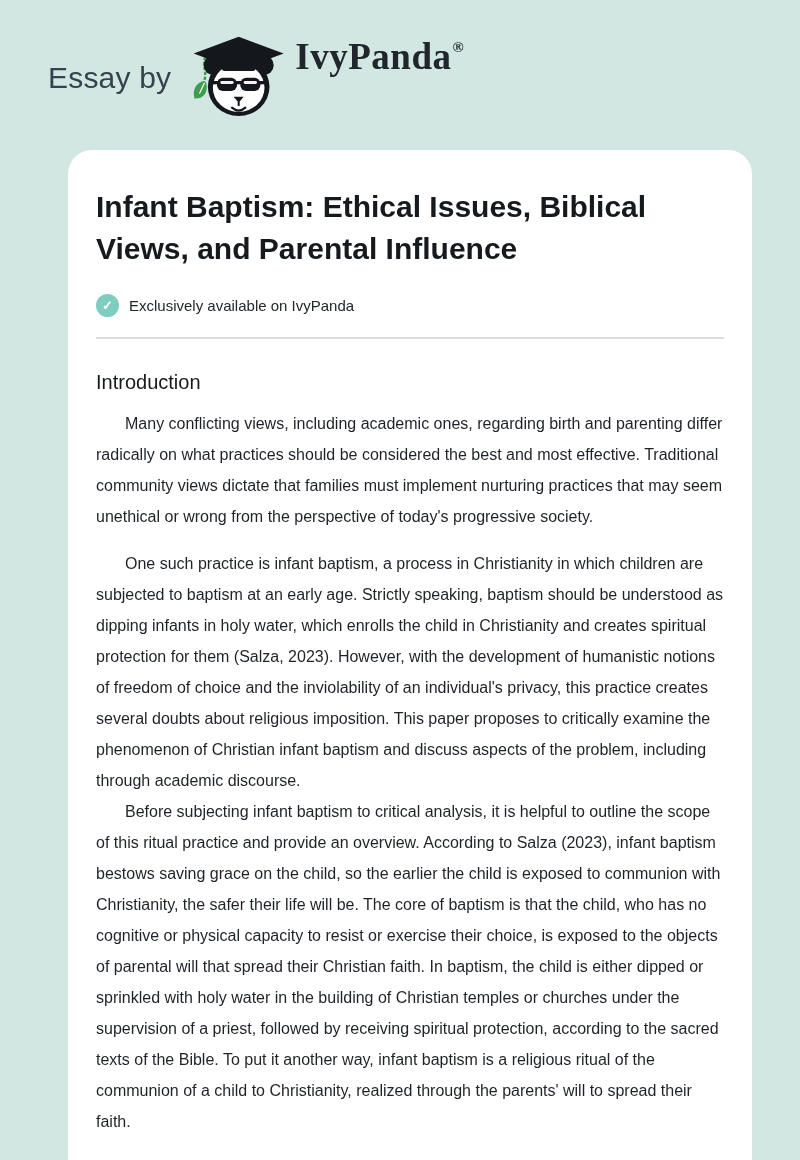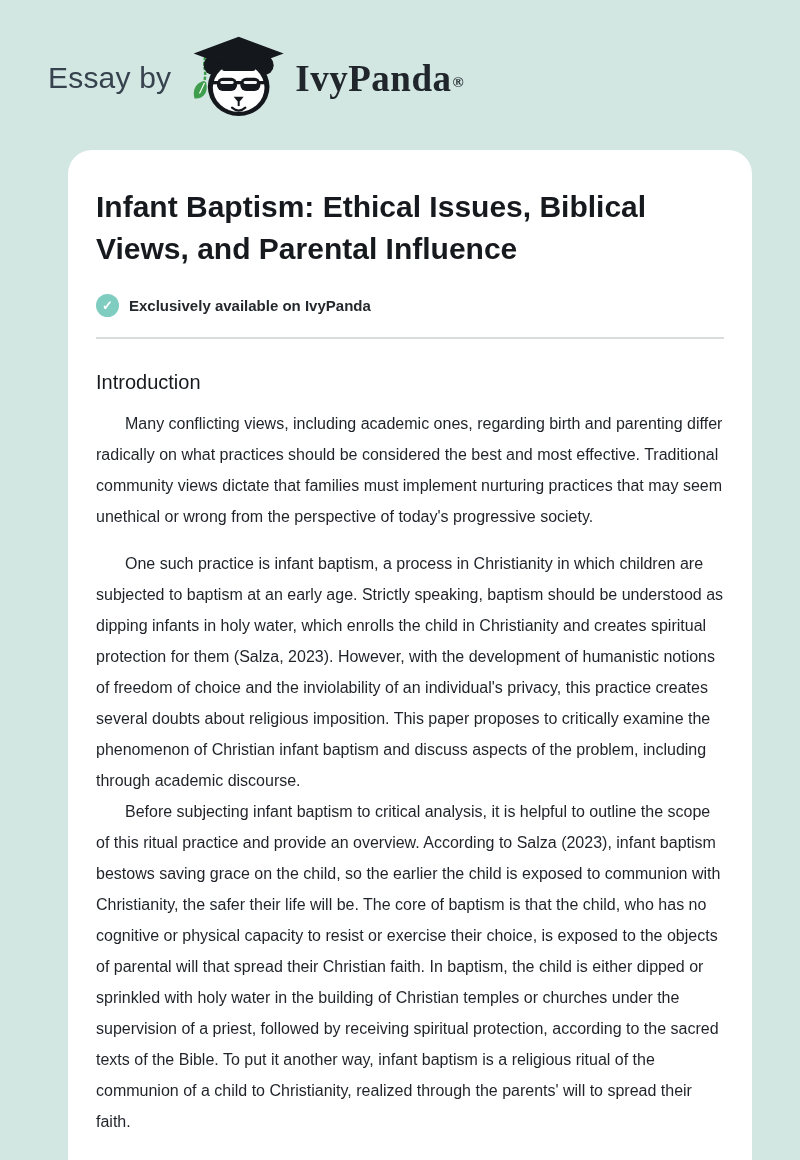--- a/index.html
+++ b/index.html
@@ -28,21 +28,20 @@
     padding:6px 48px 0 48px;
   }
   .essay-by{
     font-size:30px;
     color:var(--essay-by-color,#36424d);
     margin-right:16px;
     letter-spacing:.2px;
   }
   .brand{
     display:flex;
-    align-items:center;
     text-decoration:none;
     color:inherit;
   }
   .brand svg{display:block;margin-right:8px;}
   .wordmark{
     font-family:"Liberation Serif", serif;
     font-weight:700;
     font-size:37px;
     color:#20262b;
     letter-spacing:.5px;
@@ -85,21 +84,21 @@
     font-size:13px;
     font-weight:700;
     display:flex;
     align-items:center;
     justify-content:center;
     margin-right:10px;
     flex:0 0 auto;
   }
   .badge-label{
     font-size:15px;
-    font-weight:700;
+    font-weight:400;
     color:#23282d;
   }
   .divider{
     border:none;
     border-top:2px solid var(--divider,#d9dddd);
     margin:0;
   }
   .section-heading{
     font-size:20px;
     font-weight:400;

